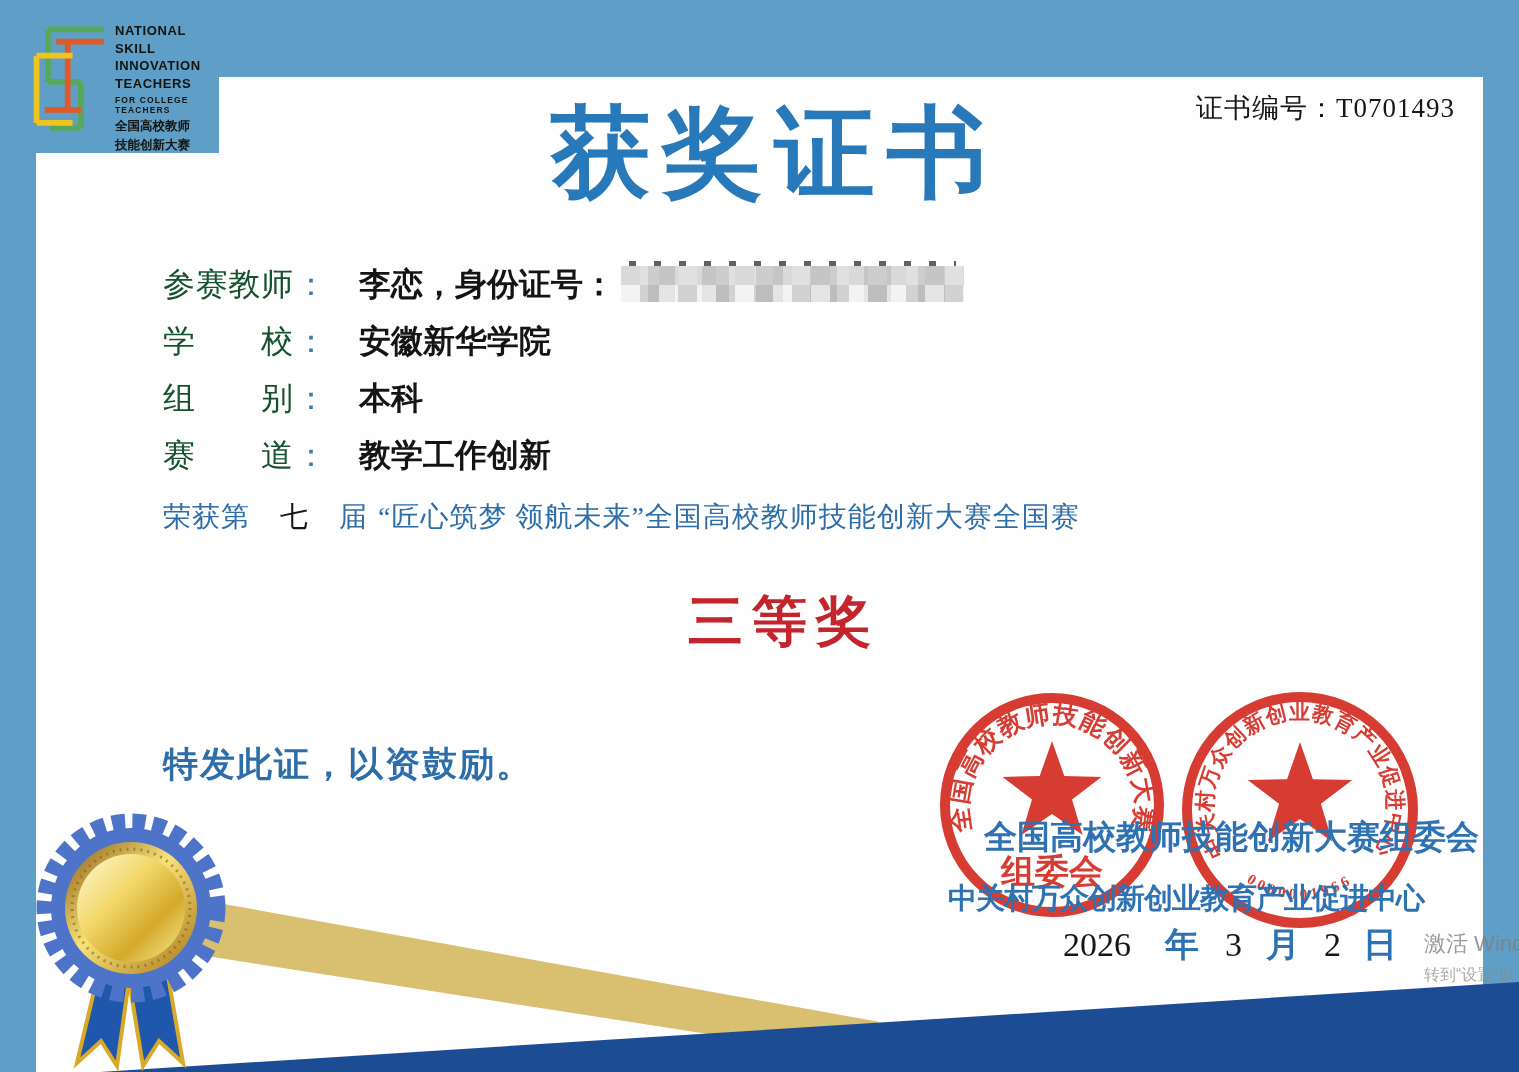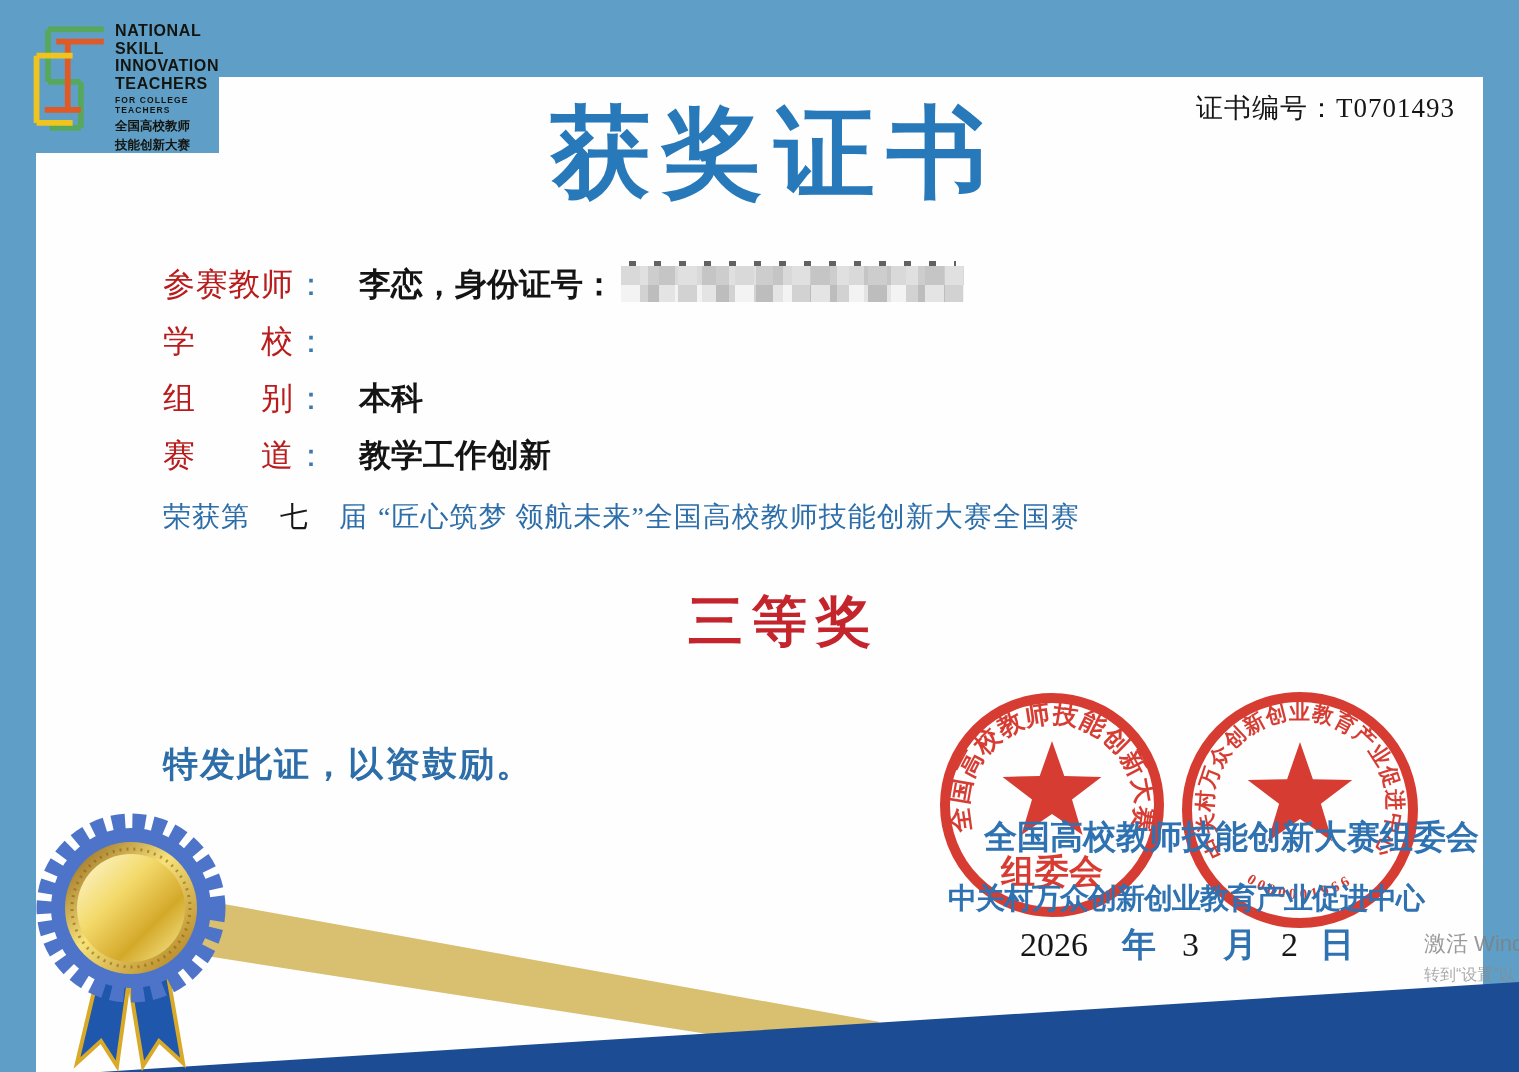--- a/index.html
+++ b/index.html
@@ -13,38 +13,38 @@
     position:absolute; left:36px; top:77px; width:1447px; height:995px;
     background:#fefefe; z-index:1;
   }
   
   .logo-block {
     position:absolute; left:0; top:0; width:219px; height:153px;
     background:#5f9fc7; z-index:3;
   }
   .logo-mark { position:absolute; left:30px; top:10px; }
   .logo-text { position:absolute; left:115px; top:22px; color:#14140f; }
-  .logo-text .en  { font-size:16px; font-weight:bold; letter-spacing:.6px; line-height:17.5px; }
+  .logo-text .en  { font-size:13px; font-weight:bold; letter-spacing:.6px; line-height:17.5px; }
   .logo-text .ens { font-size:8.5px;  font-weight:bold; letter-spacing:1.1px; margin-top:3px; }
   .logo-text .cn  { font-size:12.5px; font-weight:bold; margin-top:2.5px; line-height:17px; }
 
   .cert-no {
     position:absolute; top:13px; right:28px; z-index:2;
     font-family:"Liberation Serif","DejaVu Serif",serif;
     font-size:27px; color:#161616; letter-spacing:1px;
   }
   .title {
     position:absolute; left:0; right:0; top:20px; padding-left:30px;
     text-align:center; font-size:100px; font-weight:bold; color:#2779ba;
     letter-spacing:12px; line-height:1.1; z-index:2;
   }
   .fields { position:absolute; left:127px; top:186px; z-index:2; }
   .field-row { display:flex; align-items:baseline; height:57px; font-size:32px; }
   .flabel {
-    display:inline-block; width:130px; color:#b91c1c;
+    display:inline-block; width:130px; color:#14532d;
     text-align:justify; text-align-last:justify;
   }
   .fcolon { color:#3b79ae; margin-left:2px; }
   .fvalue { margin-left:32px; font-weight:bold; color:#141414; white-space:nowrap; }
   .redacted {
     position:relative; display:inline-block; width:343px; height:36px;
     vertical-align:-7px; margin-left:6px;
     background:
       repeating-linear-gradient(90deg, rgba(255,255,255,.20) 0 27px, rgba(0,0,0,.05) 27px 54px),
       conic-gradient(#d8d8d8 25%, #c7c7c7 0 50%, #f0f0f0 0 75%, #d0d0d0 0);
@@ -75,21 +75,21 @@
   .seal-right { left:1139px; top:608px; }
   .seal text { font-family:"Liberation Serif","DejaVu Serif",serif; font-weight:bold; }
   .org-line {
     position:absolute; z-index:4; white-space:nowrap;
     font-family:"Liberation Serif","DejaVu Serif",serif; font-weight:bold; color:#2e72b2;
   }
   .org1 { left:948px; top:738px; font-size:33px; }
   .org2 { left:912px; top:802px; font-size:29px; letter-spacing:-1px; }
   .date-line {
     position:absolute; left:984px; top:845px; width:420px; z-index:4;
-    display:flex; align-items:baseline;
+    display:flex; justify-content:center; align-items:baseline;
     font-family:"Liberation Serif","DejaVu Serif",serif; font-size:34px;
   }
   .date-line .num { color:#161616; }
   .date-line .unit { color:#2e72b2; font-weight:bold; }
   .date-line .g36 { margin-right:34px; } .date-line .g26 { margin-right:26px; }
   .date-line .g24 { margin-right:24px; } .date-line .g22 { margin-right:22px; }
   .bands { position:absolute; left:0; top:0; z-index:2; pointer-events:none; }
   .medal { position:absolute; left:26px; top:810px; z-index:3; }
   .watermark {
     position:absolute; left:1424px; top:929px; z-index:5; white-space:nowrap;
@@ -111,20 +111,21 @@
 
     <div class="fields">
       <div class="field-row">
         <span class="flabel">参赛教师</span>
           <span class="fcolon">：</span>
         <span class="fvalue"><span>李恋，身份证号：</span><span class="redacted"></span></span>
       </div>
       <div class="field-row">
         <span class="flabel">学校</span>
           <span class="fcolon">：</span>
+        <span class="fvalue">安徽新华学院</span>
       </div>
       <div class="field-row">
         <span class="flabel">组别</span>
           <span class="fcolon">：</span>
         <span class="fvalue">本科</span>
       </div>
       <div class="field-row">
         <span class="flabel">赛道</span>
           <span class="fcolon">：</span>
         <span class="fvalue">教学工作创新</span>

